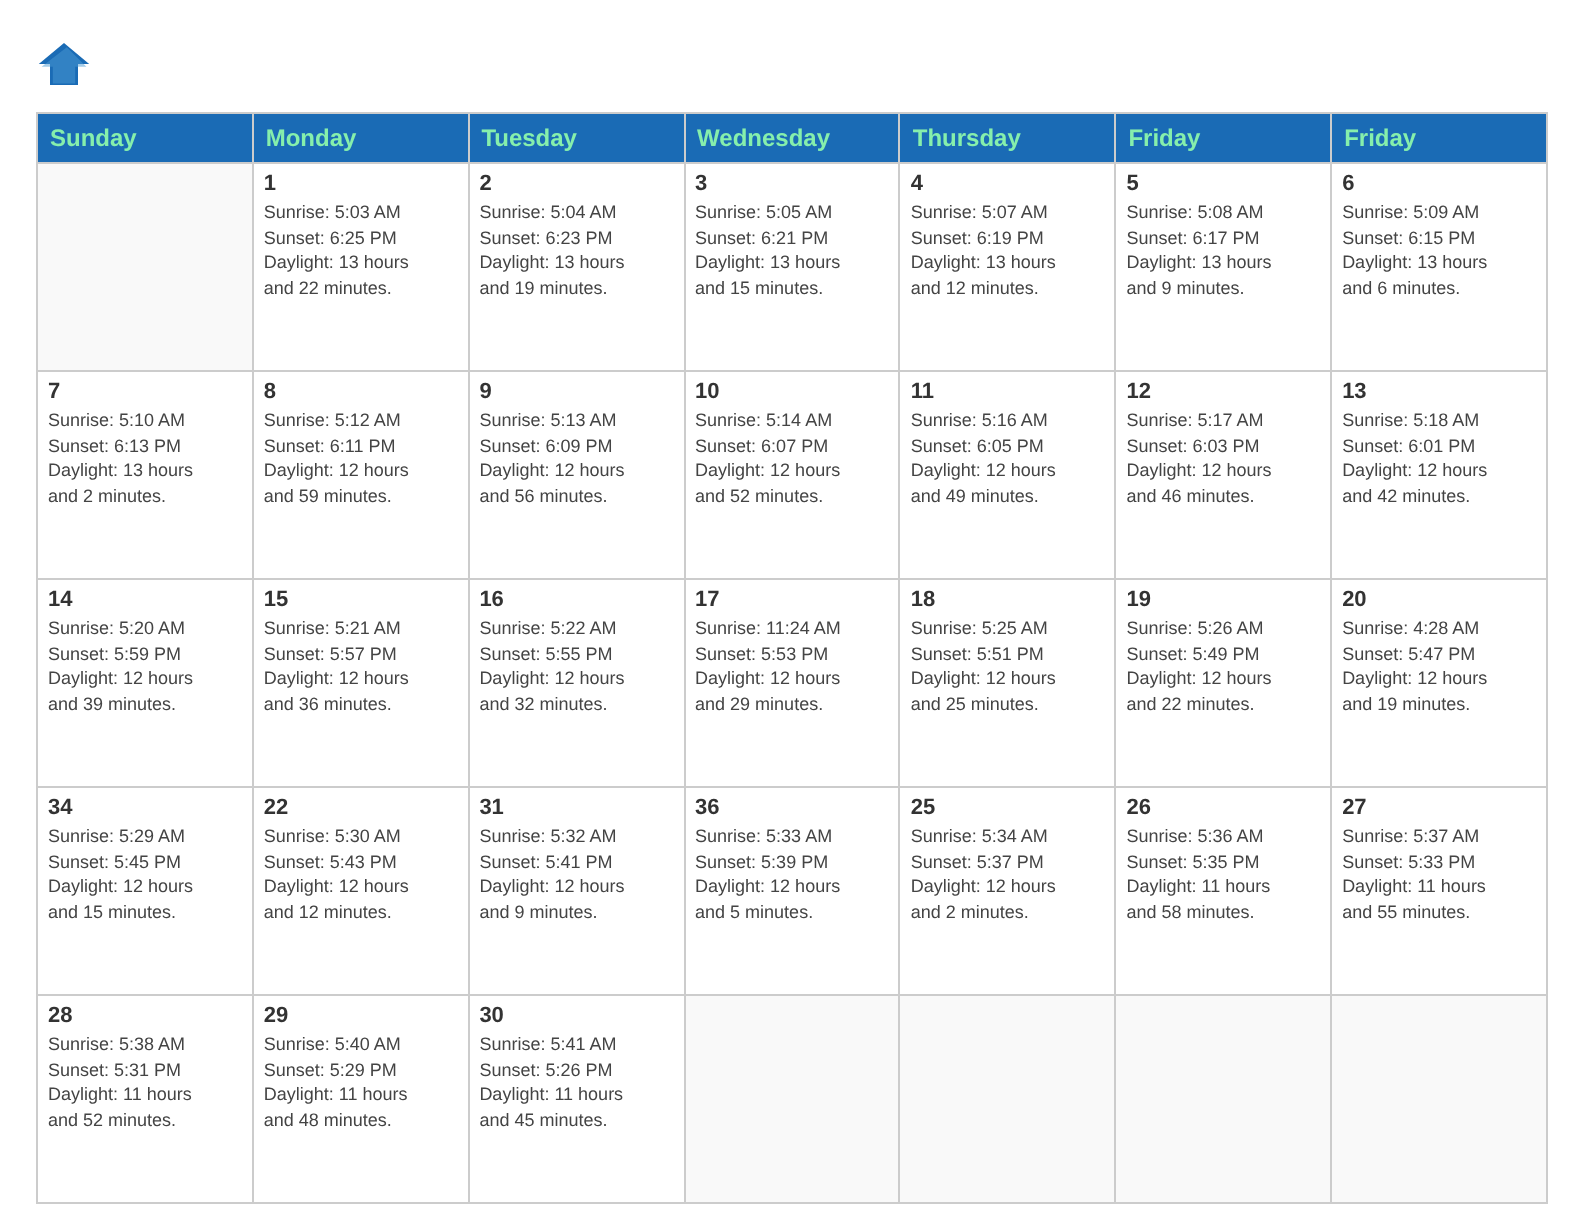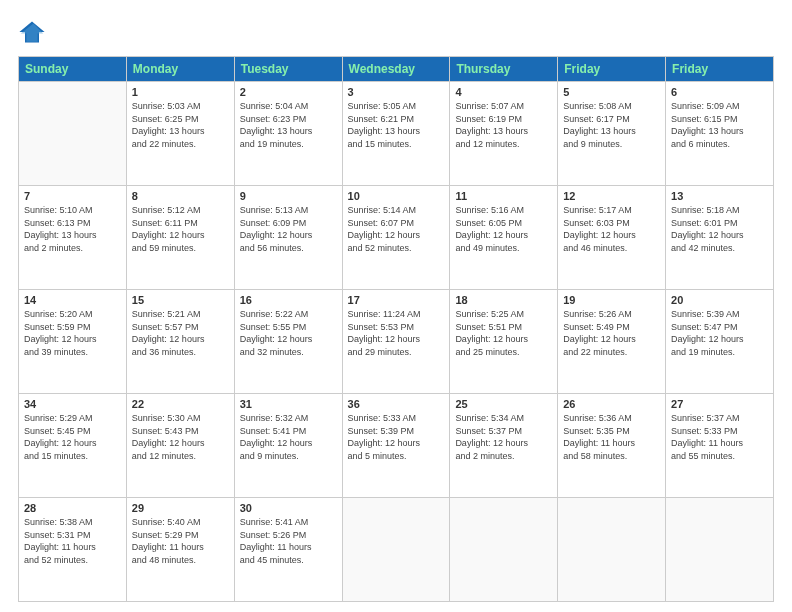--- a/index.html
+++ b/index.html
@@ -199,21 +199,21 @@
           <td>
             <span class="day-number">18</span>
             <div class="day-info"><span>Sunrise: 5:25 AM</span><br><span>Sunset: 5:51 PM</span><br><span>Daylight: 12 hours</span><br><span>and 25 minutes.</span><br></div>
           </td>
           <td>
             <span class="day-number">19</span>
             <div class="day-info"><span>Sunrise: 5:26 AM</span><br><span>Sunset: 5:49 PM</span><br><span>Daylight: 12 hours</span><br><span>and 22 minutes.</span><br></div>
           </td>
           <td>
             <span class="day-number">20</span>
-            <div class="day-info"><span>Sunrise: 5:39 AM</span><br><span>Sunset: 5:47 PM</span><br><span>Daylight: 12 hours</span><br><span>and 19 minutes.</span><br></div>
+            <div class="day-info"><span>Sunrise: 4:28 AM</span><br><span>Sunset: 5:47 PM</span><br><span>Daylight: 12 hours</span><br><span>and 19 minutes.</span><br></div>
           </td>
         </tr>
         <tr>
           <td>
             <span class="day-number">34</span>
             <div class="day-info"><span>Sunrise: 5:29 AM</span><br><span>Sunset: 5:45 PM</span><br><span>Daylight: 12 hours</span><br><span>and 15 minutes.</span><br></div>
           </td>
           <td>
             <span class="day-number">22</span>
             <div class="day-info"><span>Sunrise: 5:30 AM</span><br><span>Sunset: 5:43 PM</span><br><span>Daylight: 12 hours</span><br><span>and 12 minutes.</span><br></div>

